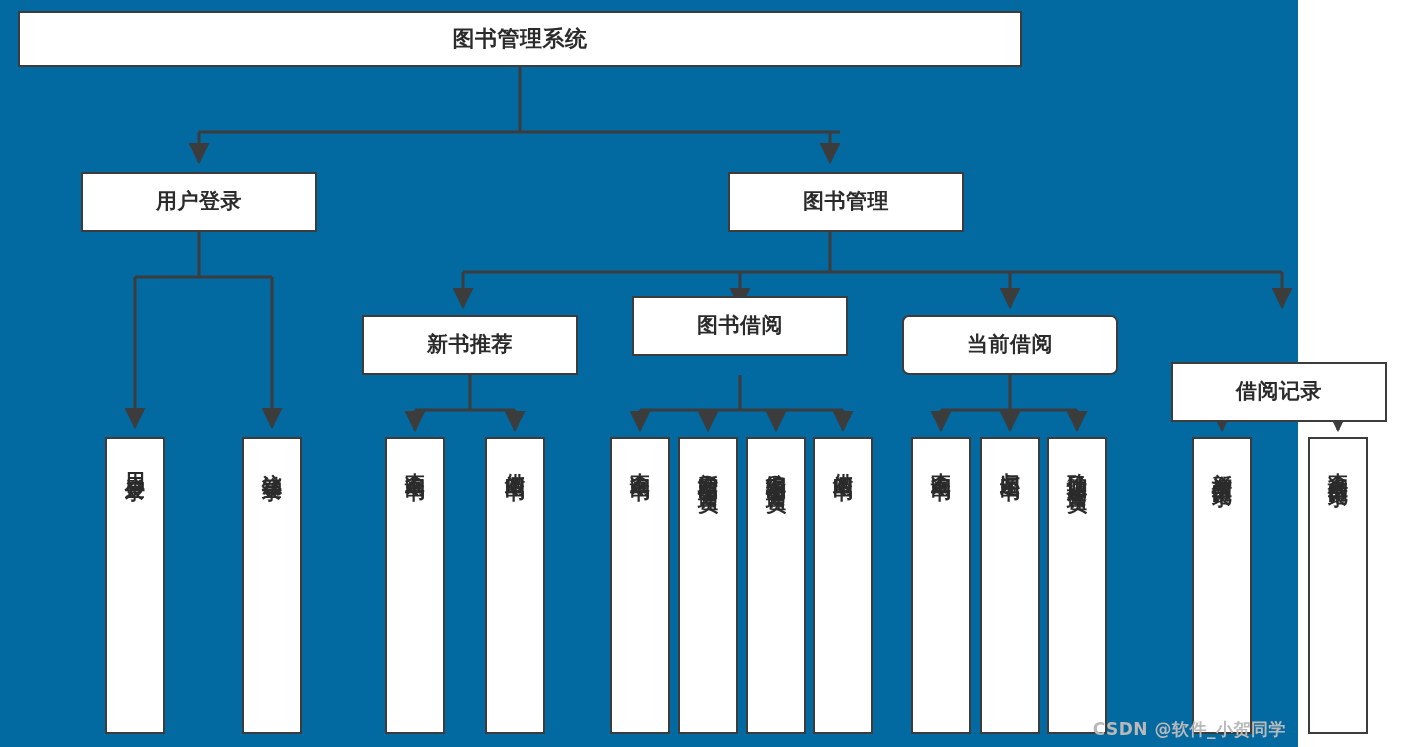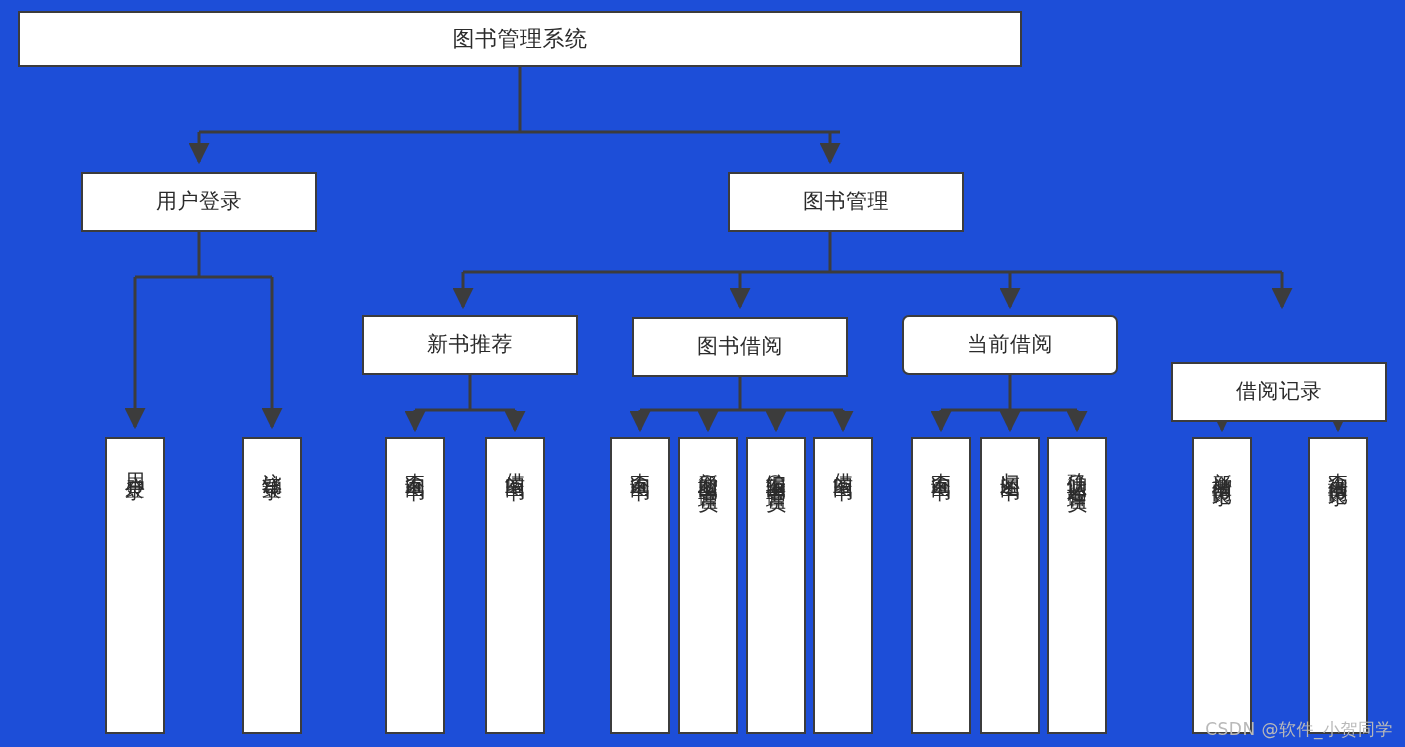--- a/index.html
+++ b/index.html
@@ -8,23 +8,24 @@
     background: #ffffff;
   }
   body {
     width: 1405px;
     height: 747px;
     overflow: hidden;
     font-family: "DejaVu Sans", "Liberation Sans", sans-serif;
   }
   #diagram-root {
     position: relative;
-    width: 1405px;
+    width: 1298px;
     height: 747px;
-    background: #1d4ed8;
+    background: #0369a1;
+    font-weight: bold;
   }
   svg.wires {
     position: absolute;
     left: 0;
     top: 0;
     width: 1405px;
     height: 747px;
     pointer-events: none;
   }
   .node {
@@ -135,21 +136,21 @@
   </div>
 
   <div class="node h" style="left:728px; top:172px; width:236px; height:60px;">
     <span>图书管理</span>
   </div>
 
   <div class="node h" style="left:362px; top:315px; width:216px; height:60px;">
     <span>新书推荐</span>
   </div>
 
-  <div class="node h" style="left:632px; top:317px; width:216px; height:60px;">
+  <div class="node h" style="left:632px; top:296px; width:216px; height:60px;">
     <span>图书借阅</span>
   </div>
 
   <div class="node h" style="left:902px; top:315px; width:216px; height:60px;border-radius:7px;">
     <span>当前借阅</span>
   </div>
 
   <div class="node h" style="left:1171px; top:315px; width:216px; height:60px;margin-top:47px;">
     <span>借阅记录</span>
   </div>

